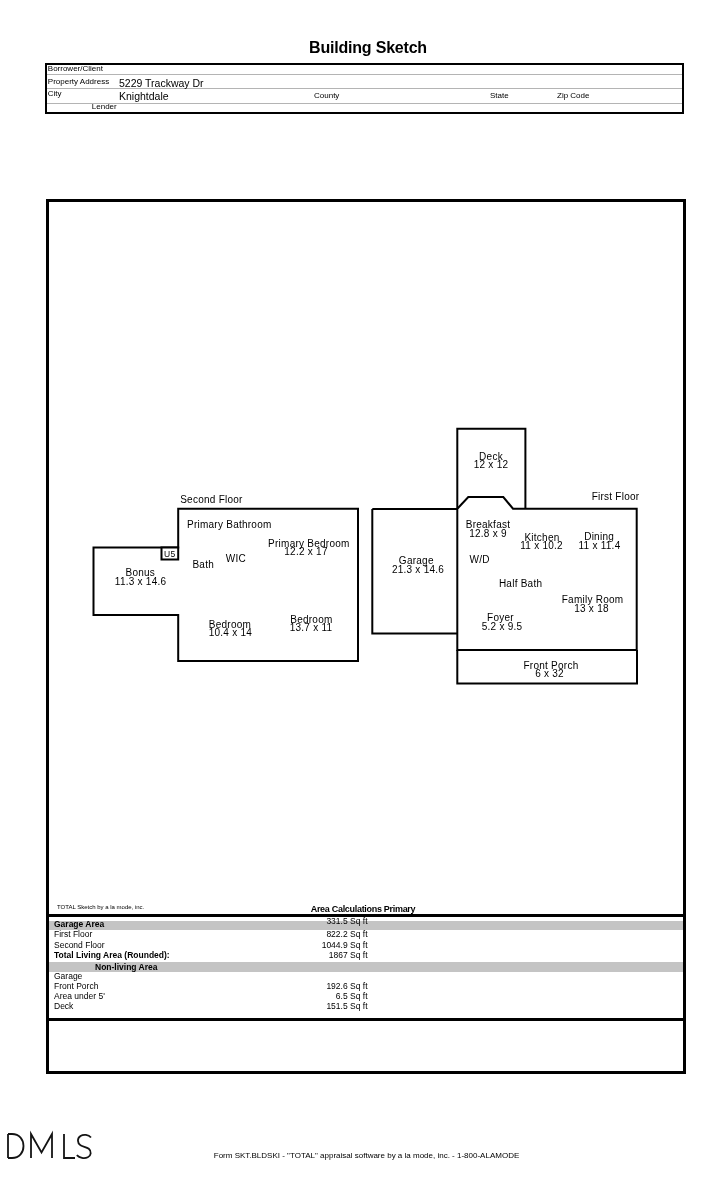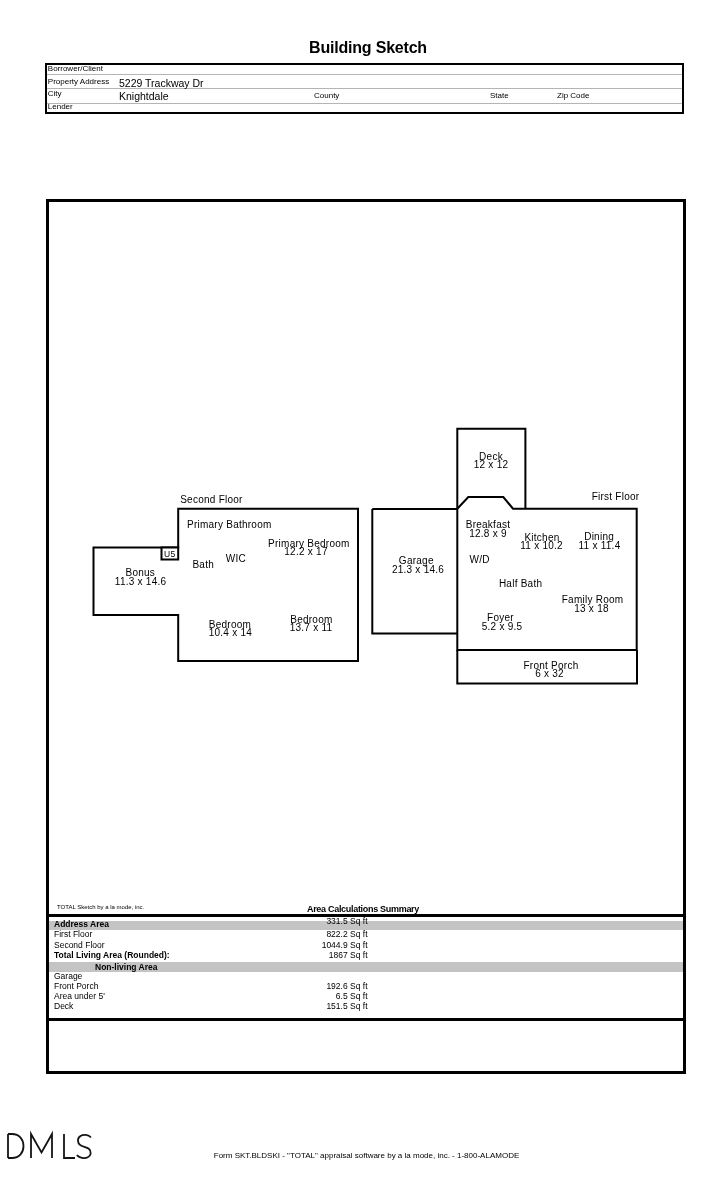--- a/index.html
+++ b/index.html
@@ -28,21 +28,21 @@
 <div class="abs" style="left:47.8px;top:89.1px;font-size:8px;">City</div>
 
 <div class="abs" style="left:119px;top:90.1px;font-size:10.5px;">Knightdale</div>
 
 <div class="abs" style="left:314px;top:90.7px;font-size:8px;">County</div>
 
 <div class="abs" style="left:490px;top:90.7px;font-size:8px;">State</div>
 
 <div class="abs" style="left:557px;top:90.7px;font-size:8px;">Zip Code</div>
 
-<div class="abs" style="left:47.8px;top:102px;font-size:8px;">Lender</div>
+<div class="abs" style="left:47.8px;top:102px;font-size:8px;padding-left:44px;">Lender</div>
 
 <div class="abs" style="left:45.5px;top:199px;width:634px;height:869px;border:3px solid #000;"></div>
 
 <svg class="abs" style="left:0;top:0;" width="728" height="1200" viewBox="0 0 728 1200">
   <g fill="none" stroke="#000" stroke-width="2" stroke-linejoin="miter">
 
     <path d="M178.2,508.7 L358,508.7 L358,661 L178.2,661 L178.2,615 L93.5,615 L93.5,547.5 L178.2,547.5 Z"></path>
 
     <rect x="161.5" y="547.5" width="16.7" height="12" fill="#fff"></rect>
 
@@ -105,27 +105,27 @@
     <text x="500.5" y="621.3" text-anchor="middle">Foyer</text>
     <text x="502.1" y="630.1" text-anchor="middle">5.2 x 9.5</text>
 
     <text x="551" y="669.3" text-anchor="middle">Front Porch</text>
     <text x="549.5" y="676.8" text-anchor="middle">6 x 32</text>
   </g>
 </svg>
 
 <div class="abs" style="left:57px;top:903.8px;font-size:6px;">TOTAL Sketch by a la mode, inc.</div>
 
-<div class="abs" style="left:0;top:903.5px;width:726px;text-align:center;font-size:9px;font-weight:bold;letter-spacing:-0.3px;">Area Calculations Summary</div>
+<div class="abs" style="left:0;top:903.5px;width:726px;text-align:center;font-size:9px;font-weight:bold;letter-spacing:-0.3px;">Area Calculations Primary</div>
 
 <div class="abs" style="left:48.5px;top:914.4px;width:634px;height:3px;background:#000;"></div>
 
 <div class="abs" style="left:48.5px;top:920.7px;width:634px;height:9.3px;background:#c4c4c4;"></div>
 
-<div class="abs" style="left:54px;top:919.3px;font-size:8.5px;font-weight:bold;">Address Area</div>
+<div class="abs" style="left:54px;top:919.3px;font-size:8.5px;font-weight:bold;">Garage Area</div>
 
 <div class="abs" style="left:54px;top:929.3px;font-size:8.5px;">First Floor</div>
 <div class="abs" style="left:167.5px;top:929.3px;width:200px;text-align:right;font-size:8.5px;">822.2 Sq ft</div>
 
 <div class="abs" style="left:54px;top:939.5px;font-size:8.5px;">Second Floor</div>
 <div class="abs" style="left:167.5px;top:939.5px;width:200px;text-align:right;font-size:8.5px;">1044.9 Sq ft</div>
 
 <div class="abs" style="left:54px;top:949.7px;font-size:8.5px;font-weight:bold;">Total Living Area (Rounded):</div>
 <div class="abs" style="left:167.5px;top:949.7px;width:200px;text-align:right;font-size:8.5px;font-weight:normal;">1867 Sq ft</div>
 

